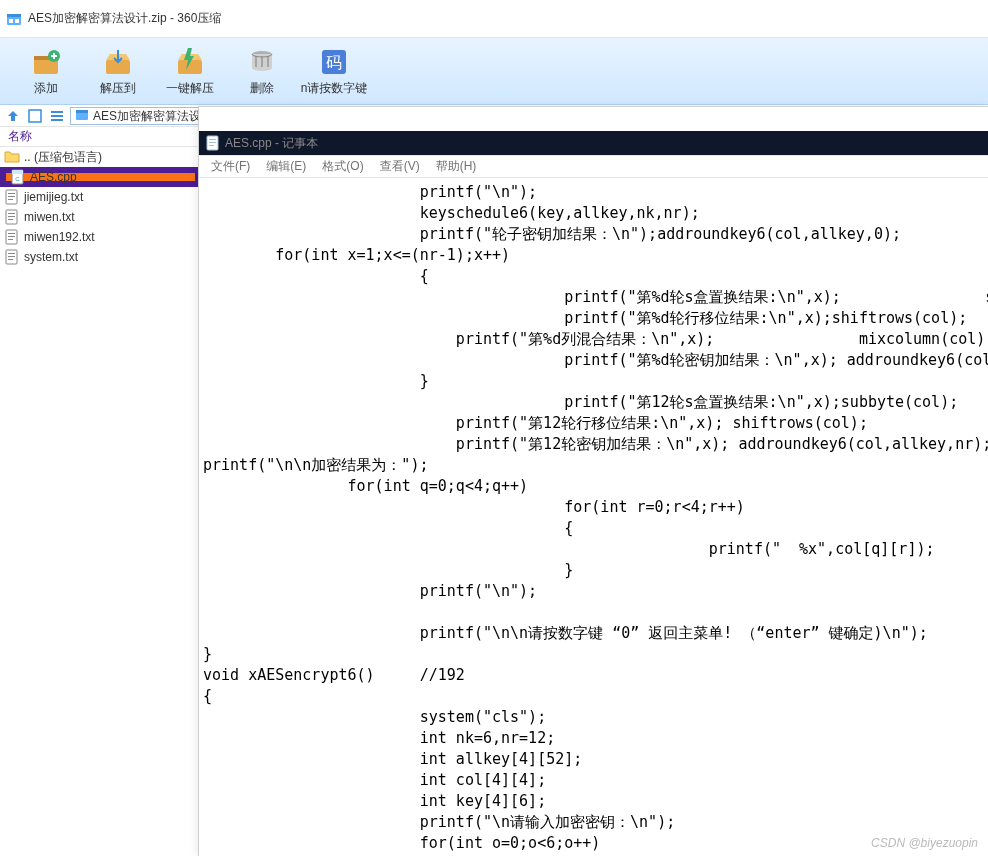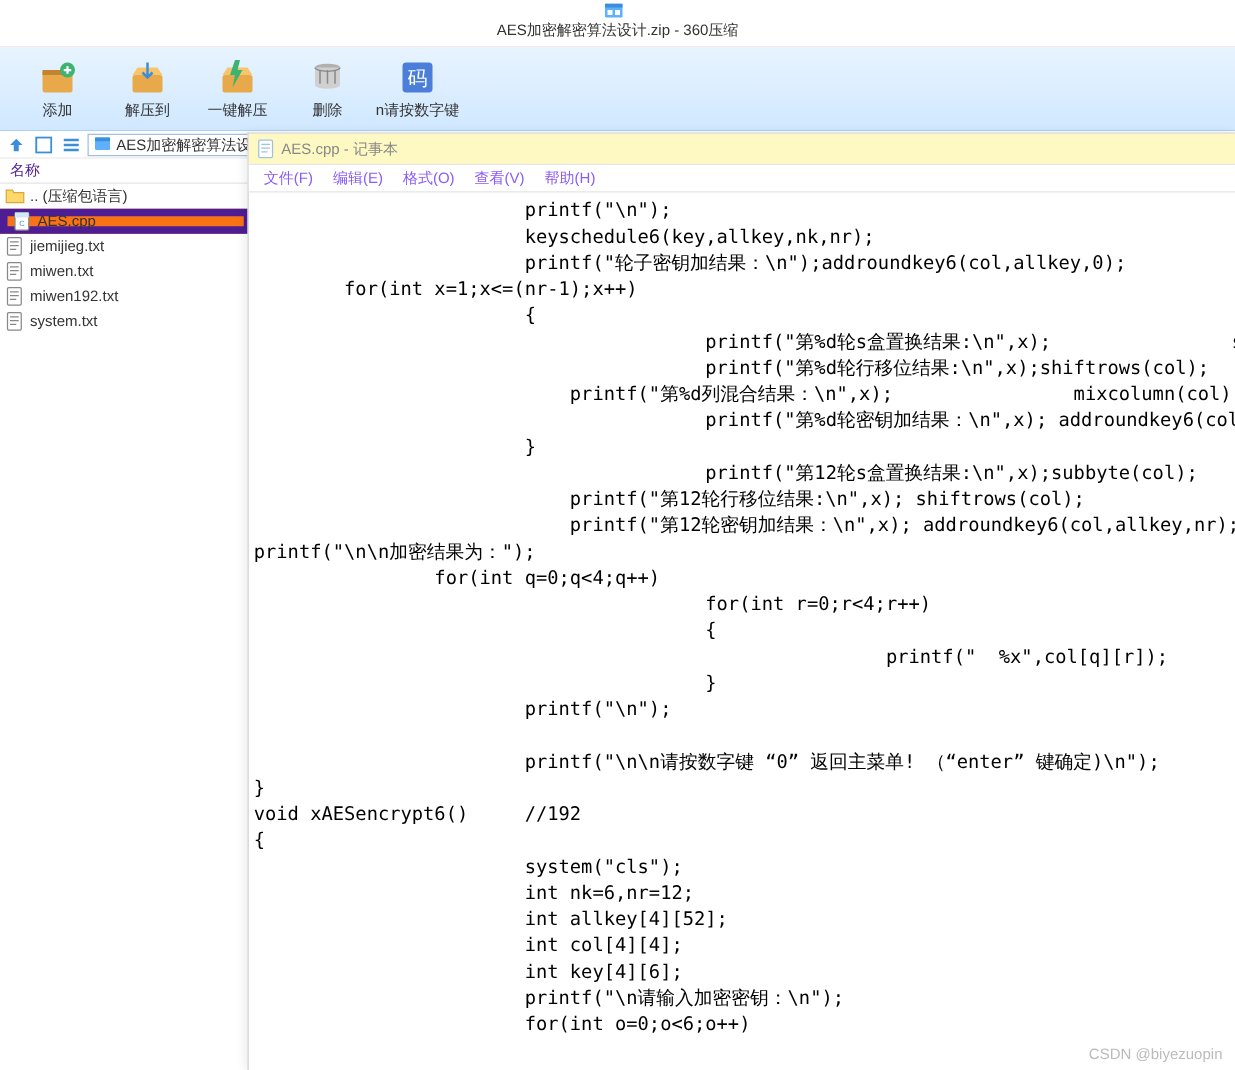--- a/index.html
+++ b/index.html
@@ -1,19 +1,19 @@
 <!DOCTYPE html>
 <html><head>
 <meta charset="utf-8">
 <style>
 * { box-sizing: border-box; margin: 0; padding: 0; }
 body { font-family: "Microsoft YaHei", "Segoe UI", Tahoma, sans-serif; font-size: 12px; color: #333; background: #fff; width: 988px; height: 856px; overflow: hidden; position: relative; }
 
 
-.titlebar { height: 38px; background: #fff; border-bottom: 1px solid #e5e5e5; display: flex; align-items: center; padding: 0 6px; flex-direction: column; }
+.titlebar { height: 38px; background: #fff; border-bottom: 1px solid #e5e5e5; display: flex; align-items: center; padding: 0 6px; }
 .titlebar .app-icon { width: 16px; height: 16px; margin-right: 6px; }
 .titlebar .title-text { font-size: 12px; color: #333; }
 
 
 .toolbar { height: 67px; background: linear-gradient(#e8f4ff, #d0e8ff); border-bottom: 1px solid #b0d0f0; display: flex; align-items: center; padding: 4px 10px; }
 .tool-btn { display: flex; flex-direction: column; align-items: center; justify-content: center; width: 72px; height: 56px; cursor: pointer; border-radius: 3px; }
 .tool-btn .icon { width: 32px; height: 32px; display: flex; align-items: center; justify-content: center; }
 .tool-btn .label { font-size: 12px; color: #333; margin-top: 2px; }
 
 
@@ -28,29 +28,29 @@
 .sidebar .col-header { height: 20px; background: #fff; border-bottom: 1px solid #e5e5e5; padding: 0 8px; display: flex; align-items: center; font-size: 12px; color: #4c1d95; }
 .sidebar .file-list { }
 .sidebar .file-item { height: 20px; display: flex; align-items: center; padding: 0 4px; cursor: pointer; }
 .sidebar .file-item.selected { background: #f97316; border: 6px solid #4c1d95; }
 .sidebar .file-item .ficon { width: 16px; height: 16px; margin-right: 4px; flex-shrink: 0; }
 .sidebar .file-item .fname { font-size: 12px; white-space: nowrap; }
 .content { flex: 1; background: #fff; }
 
 
 .notepad { position: absolute; left: 198px; top: 106px; right: 0; bottom: 0; background: #fff; box-shadow: -2px 0 8px rgba(0,0,0,0.08); border-left: 1px solid #d0d0d0; border-top: 1px solid #d0d0d0; }
-.np-title { height: 25px; background: #fef9c3; border-bottom: 1px solid #e5e5e5; display: flex; align-items: center; padding: 0 6px; }
+.np-title { height: 25px; background: #0f172a; border-bottom: 1px solid #e5e5e5; display: flex; align-items: center; padding: 0 6px; margin-top: 24px; }
 .np-title .np-icon { width: 16px; height: 16px; margin-right: 4px; }
 .np-title .np-text { font-size: 12px; color: #888; }
 .np-menu { height: 22px; border-bottom: 1px solid #e5e5e5; display: flex; align-items: center; padding: 0 4px; background: #fff; }
-.np-menu .menu-item { padding: 2px 8px; font-size: 12px; color: #8b5cf6; cursor: pointer; }
+.np-menu .menu-item { padding: 2px 8px; font-size: 12px; color: #737373; cursor: pointer; }
 .np-body { padding: 4px 4px; font-family: "SimSun", "Consolas", monospace; font-size: 15px; line-height: 21px; white-space: pre; color: #000; overflow: hidden; }
 
 
-.watermark { position: absolute; right: 10px; bottom: 6px; font-size: 12px; color: #bbb; font-family: "SimSun", sans-serif; }
+.watermark { position: absolute; right: 10px; bottom: 6px; font-size: 12px; color: #bbb; font-family: "SimSun", sans-serif; font-style: italic; }
 
 
 svg { display: block; }
 </style>
 </head>
 <body>
 
 <div class="titlebar">
   <span class="app-icon">
     <svg width="16" height="16" viewBox="0 0 16 16">

